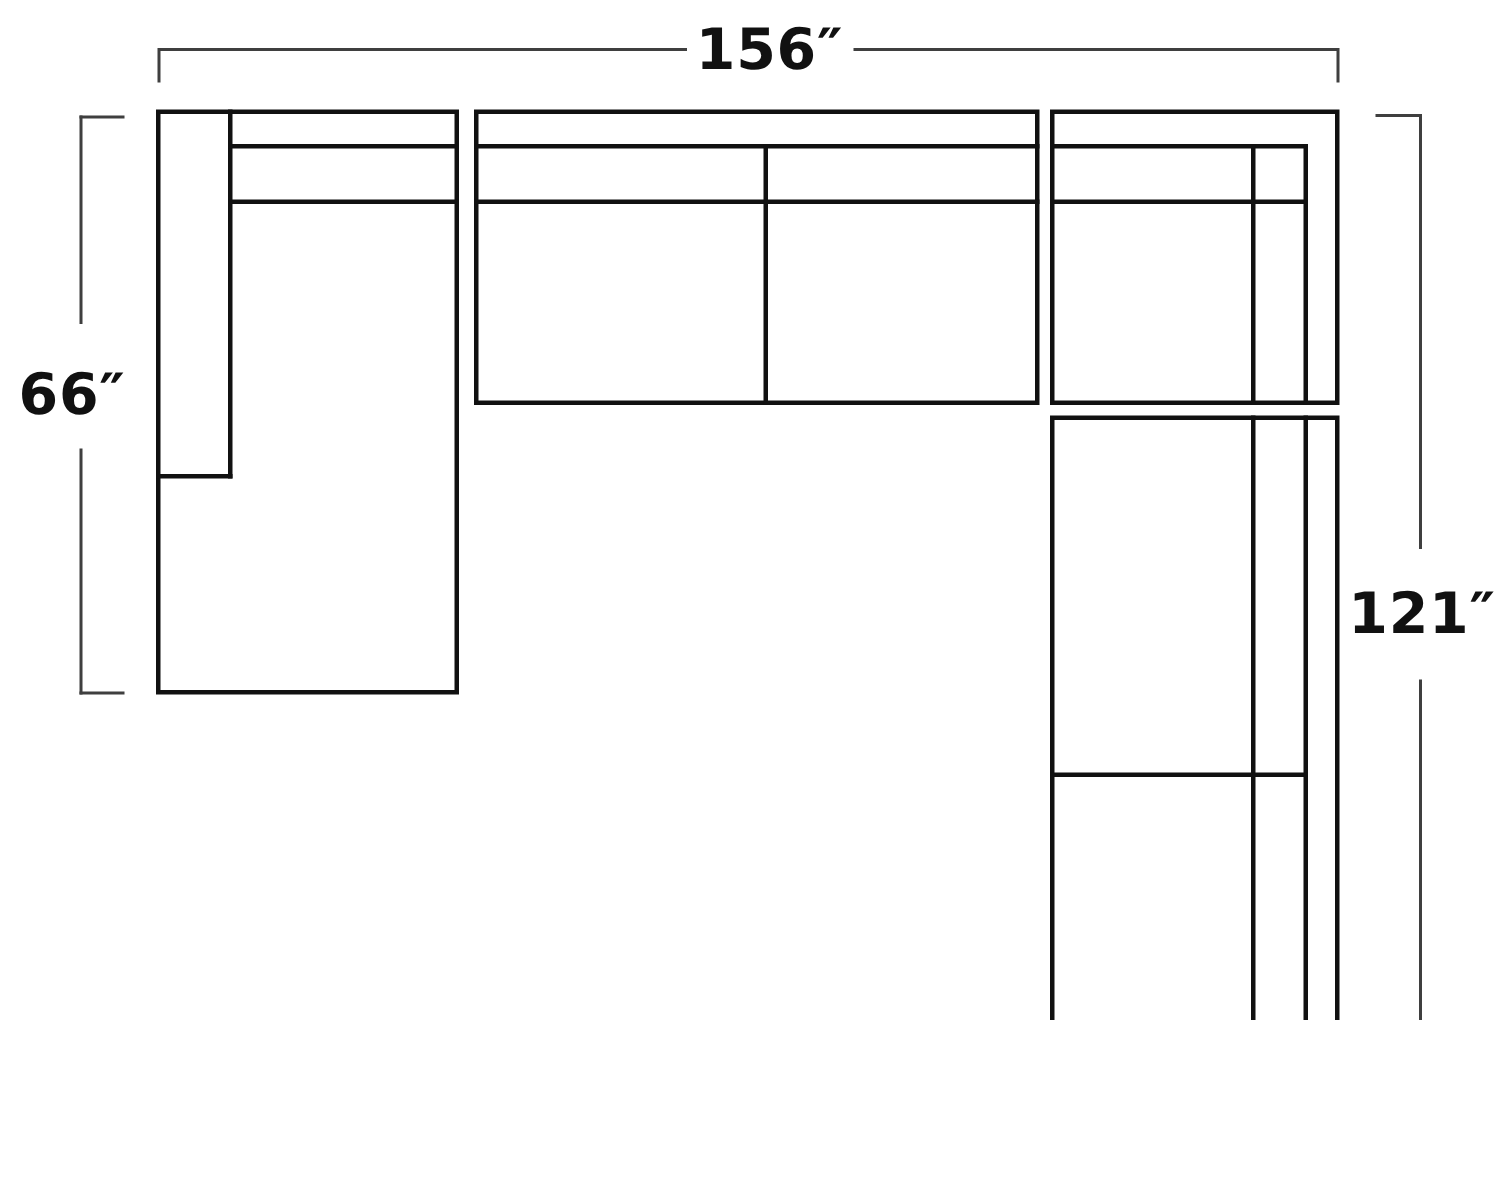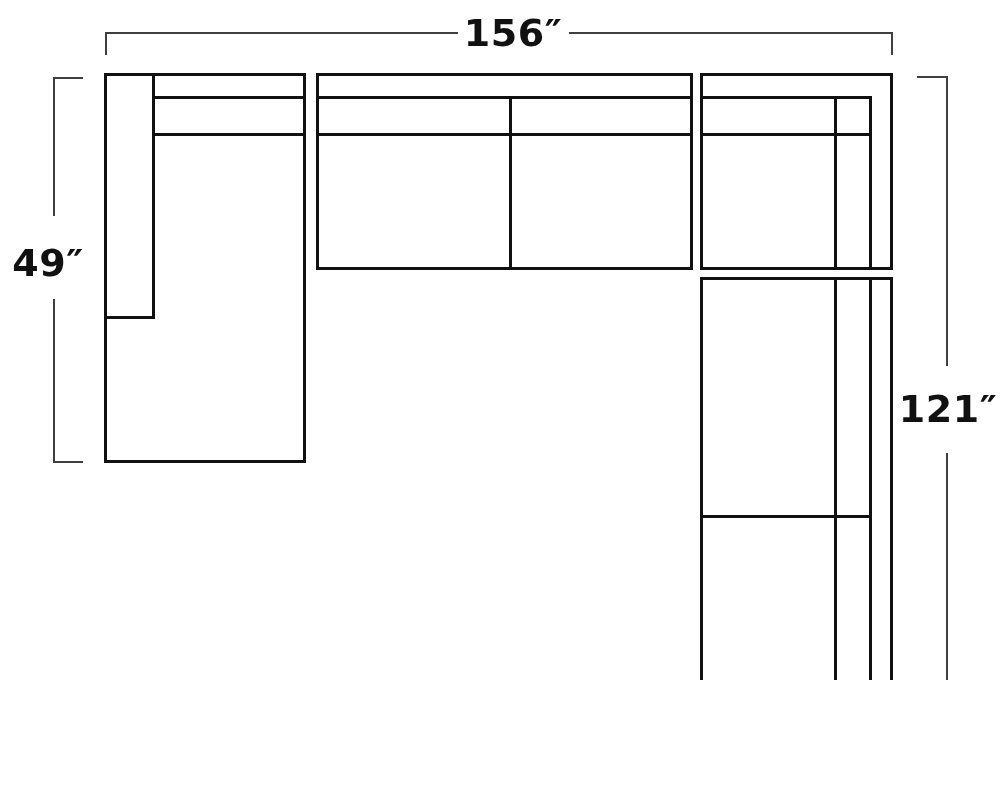--- a/index.html
+++ b/index.html
@@ -106,21 +106,21 @@
     <div class="dline" id="dimw-line-l"></div>
     <div class="dline" id="dimw-line-r"></div>
     <div class="dline" id="dimw-tick-l"></div>
     <div class="dline" id="dimw-tick-r"></div>
     <div class="dim-label" id="dimw-label">156″</div>
   </div>
 
   <div>
     <div class="dline" id="dimh-tick-t"></div>
     <div class="dline" id="dimh-seg-t"></div>
-    <div class="dim-label" id="dimh-label">49″</div>
+    <div class="dim-label" id="dimh-label">66″</div>
     <div class="dline" id="dimh-seg-b"></div>
     <div class="dline" id="dimh-tick-b"></div>
   </div>
 
   <div>
     <div class="dline" id="dimr-tick-t"></div>
     <div class="dline" id="dimr-seg-t"></div>
     <div class="dim-label" id="dimr-label">121″</div>
     <div class="dline" id="dimr-seg-b"></div>
     <div class="dline" id="dimr-tick-b"></div>

